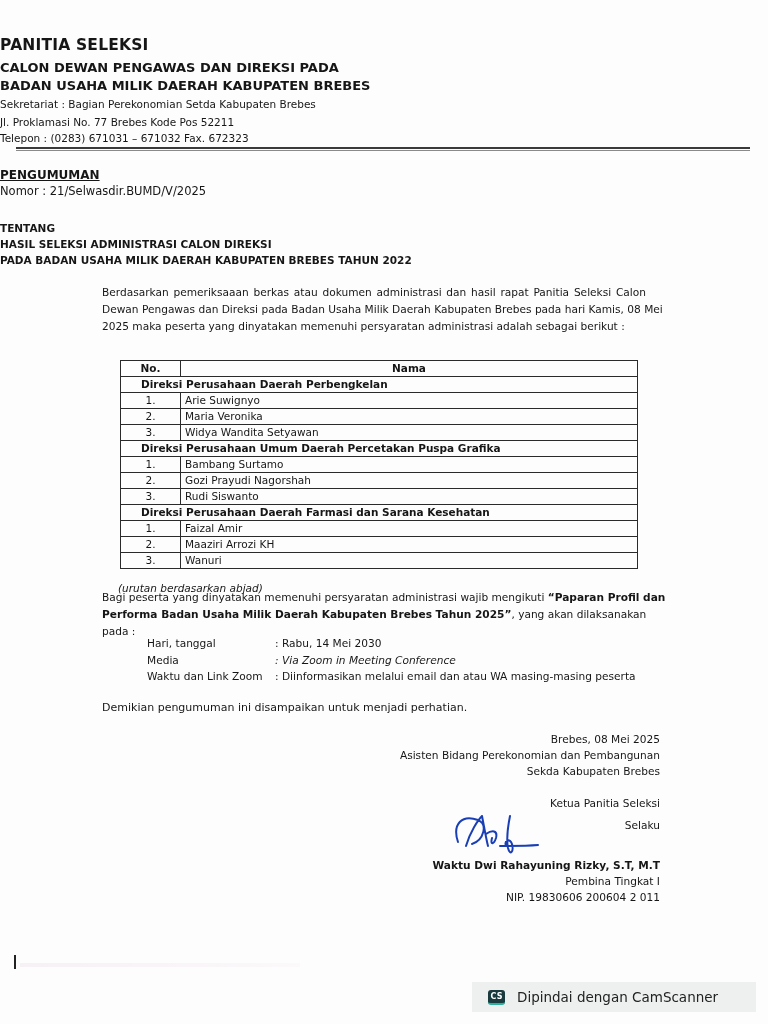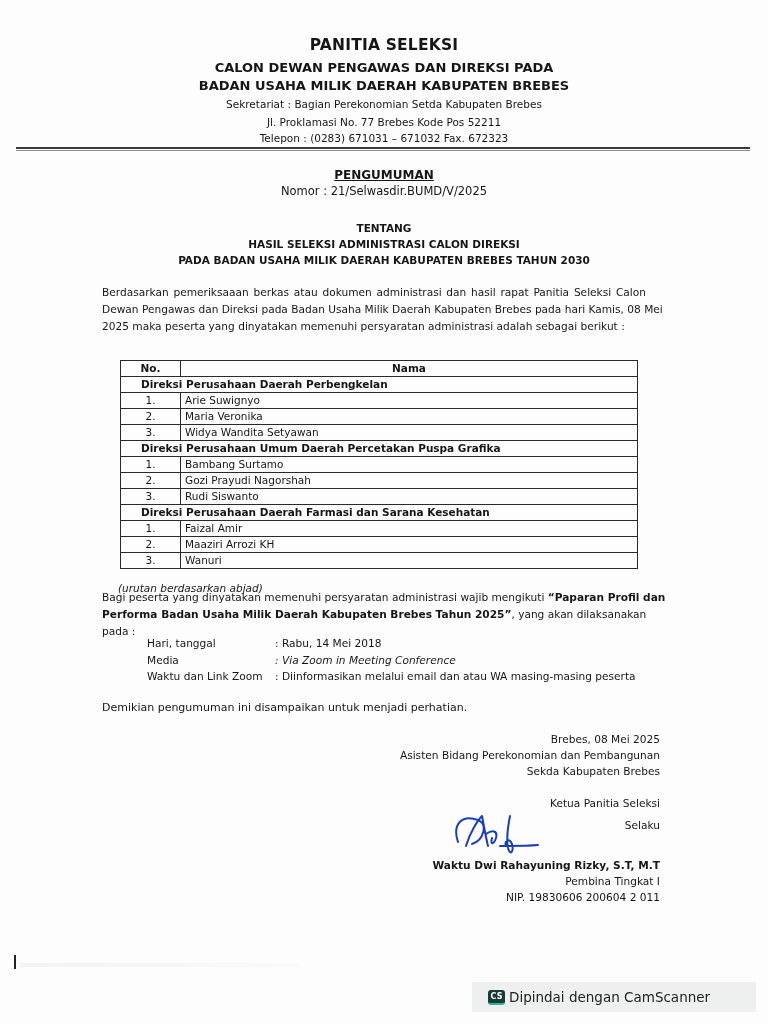--- a/index.html
+++ b/index.html
@@ -2,21 +2,21 @@
 <html><head>
 <meta charset="utf-8">
 <style>
   html, body { margin: 0; padding: 0; }
   body {
     width: 768px; height: 1024px; position: relative; overflow: hidden;
     background: #fdfdfd; color: #161616;
     font-family: "DejaVu Sans", sans-serif;
   }
   .page { position: absolute; left: 0; top: 0; width: 768px; height: 1024px; }
-  .center { position: absolute; left: 0; width: 768px; text-align: center; white-space: nowrap; }
+  .center { position: absolute; left: 0; width: 768px; text-align: left; white-space: nowrap; }
   .kop1 { top: 36px; font-size: 15.5px; font-weight: bold; letter-spacing: 0.2px; }
   .kop2 { top: 60px; font-size: 13px; font-weight: bold; }
   .kop3 { top: 78px; font-size: 13px; font-weight: bold; }
   .kop4 { top: 98px; font-size: 10.5px; }
   .kop5 { top: 116px; font-size: 10.5px; }
   .kop6 { top: 132px; font-size: 10.5px; }
   .rule { position: absolute; left: 16px; width: 734px; }
   .rule1 { top: 147px; height: 2px; background: #3a3a3a; }
   .rule2 { top: 150px; height: 1px; background: #8a8a8a; }
   .ann-title { top: 168px; font-size: 12px; font-weight: bold; text-decoration: underline; }
@@ -58,21 +58,21 @@
 
   .scanline { position: absolute; left: 14px; top: 955px; width: 2px; height: 14px; background: #222; }
   .scanfade { position: absolute; left: 20px; top: 963px; width: 280px; height: 4px; background: linear-gradient(90deg,#f3eef2,#f7f2f6,#fbf8fa); opacity: 0.8; }
 
   .cs-bar {
     position: absolute; left: 472px; top: 982px; width: 284px; height: 30px;
     background: #eef0f0; display: flex; align-items: center;
     font-family: "DejaVu Sans", sans-serif; font-size: 13.5px; color: #222;
   }
   .cs-logo {
-    width: 17px; height: 15px; margin-left: 16px; margin-right: 4px;
+    width: 17px; height: 15px; margin-left: 16px; margin-right: 12px;
     background: #1b3a3e; color: #fff; font-size: 8px; font-weight: bold;
     display: flex; align-items: center; justify-content: center; border-radius: 3px;
     border-bottom: 2px solid #2ab39a; box-sizing: border-box;
   }
 </style>
 </head>
 <body>
 
 <div class="page">
 
@@ -82,21 +82,21 @@
   <div class="center kop4">Sekretariat : Bagian Perekonomian Setda Kabupaten Brebes</div>
   <div class="center kop5">Jl. Proklamasi No. 77 Brebes Kode Pos 52211</div>
   <div class="center kop6">Telepon : (0283) 671031 – 671032 Fax. 672323</div>
   <div class="rule rule1"></div>
   <div class="rule rule2"></div>
 
   <div class="center ann-title">PENGUMUMAN</div>
   <div class="center ann-no">Nomor : 21/Selwasdir.BUMD/V/2025</div>
   <div class="center tentang">TENTANG</div>
   <div class="center ttl1">HASIL SELEKSI ADMINISTRASI CALON DIREKSI</div>
-  <div class="center ttl2">PADA BADAN USAHA MILIK DAERAH KABUPATEN BREBES TAHUN 2030</div>
+  <div class="center ttl2">PADA BADAN USAHA MILIK DAERAH KABUPATEN BREBES TAHUN 2022</div>
 
   <div class="para p1">
     <span class="line just">Berdasarkan pemeriksaaan berkas atau dokumen administrasi dan hasil rapat Panitia Seleksi Calon</span>
     <span class="line just">Dewan Pengawas dan Direksi pada Badan Usaha Milik Daerah Kabupaten Brebes pada hari Kamis, 08 Mei</span>
     <span class="line">2025 maka peserta yang dinyatakan memenuhi persyaratan administrasi adalah sebagai berikut :</span>
   </div>
 
   <table class="list">
     <thead>
       <tr>
@@ -156,21 +156,21 @@
   </table>
   <div class="note">(urutan berdasarkan abjad)</div>
 
   <div class="para p2">
     <span class="line just"><span>Bagi peserta yang dinyatakan memenuhi persyaratan administrasi wajib mengikuti </span><b>“Paparan Profil dan</b></span>
     <span class="line just"><b>Performa Badan Usaha Milik Daerah Kabupaten Brebes Tahun 2025”</b><span>, yang akan dilaksanakan</span></span>
     <span class="line">pada :</span>
   </div>
 
   <div class="sched s1">
-    <span class="lbl">Hari, tanggal</span><span>: Rabu, 14 Mei 2018</span>
+    <span class="lbl">Hari, tanggal</span><span>: Rabu, 14 Mei 2030</span>
   </div>
   <div class="sched s2">
     <span class="lbl">Media</span><span class="ital">: Via Zoom in Meeting Conference</span>
   </div>
   <div class="sched s3">
     <span class="lbl">Waktu dan Link Zoom</span><span>: Diinformasikan melalui email dan atau WA masing-masing peserta</span>
   </div>
 
   <div class="closing">Demikian pengumuman ini disampaikan untuk menjadi perhatian.</div>
 

